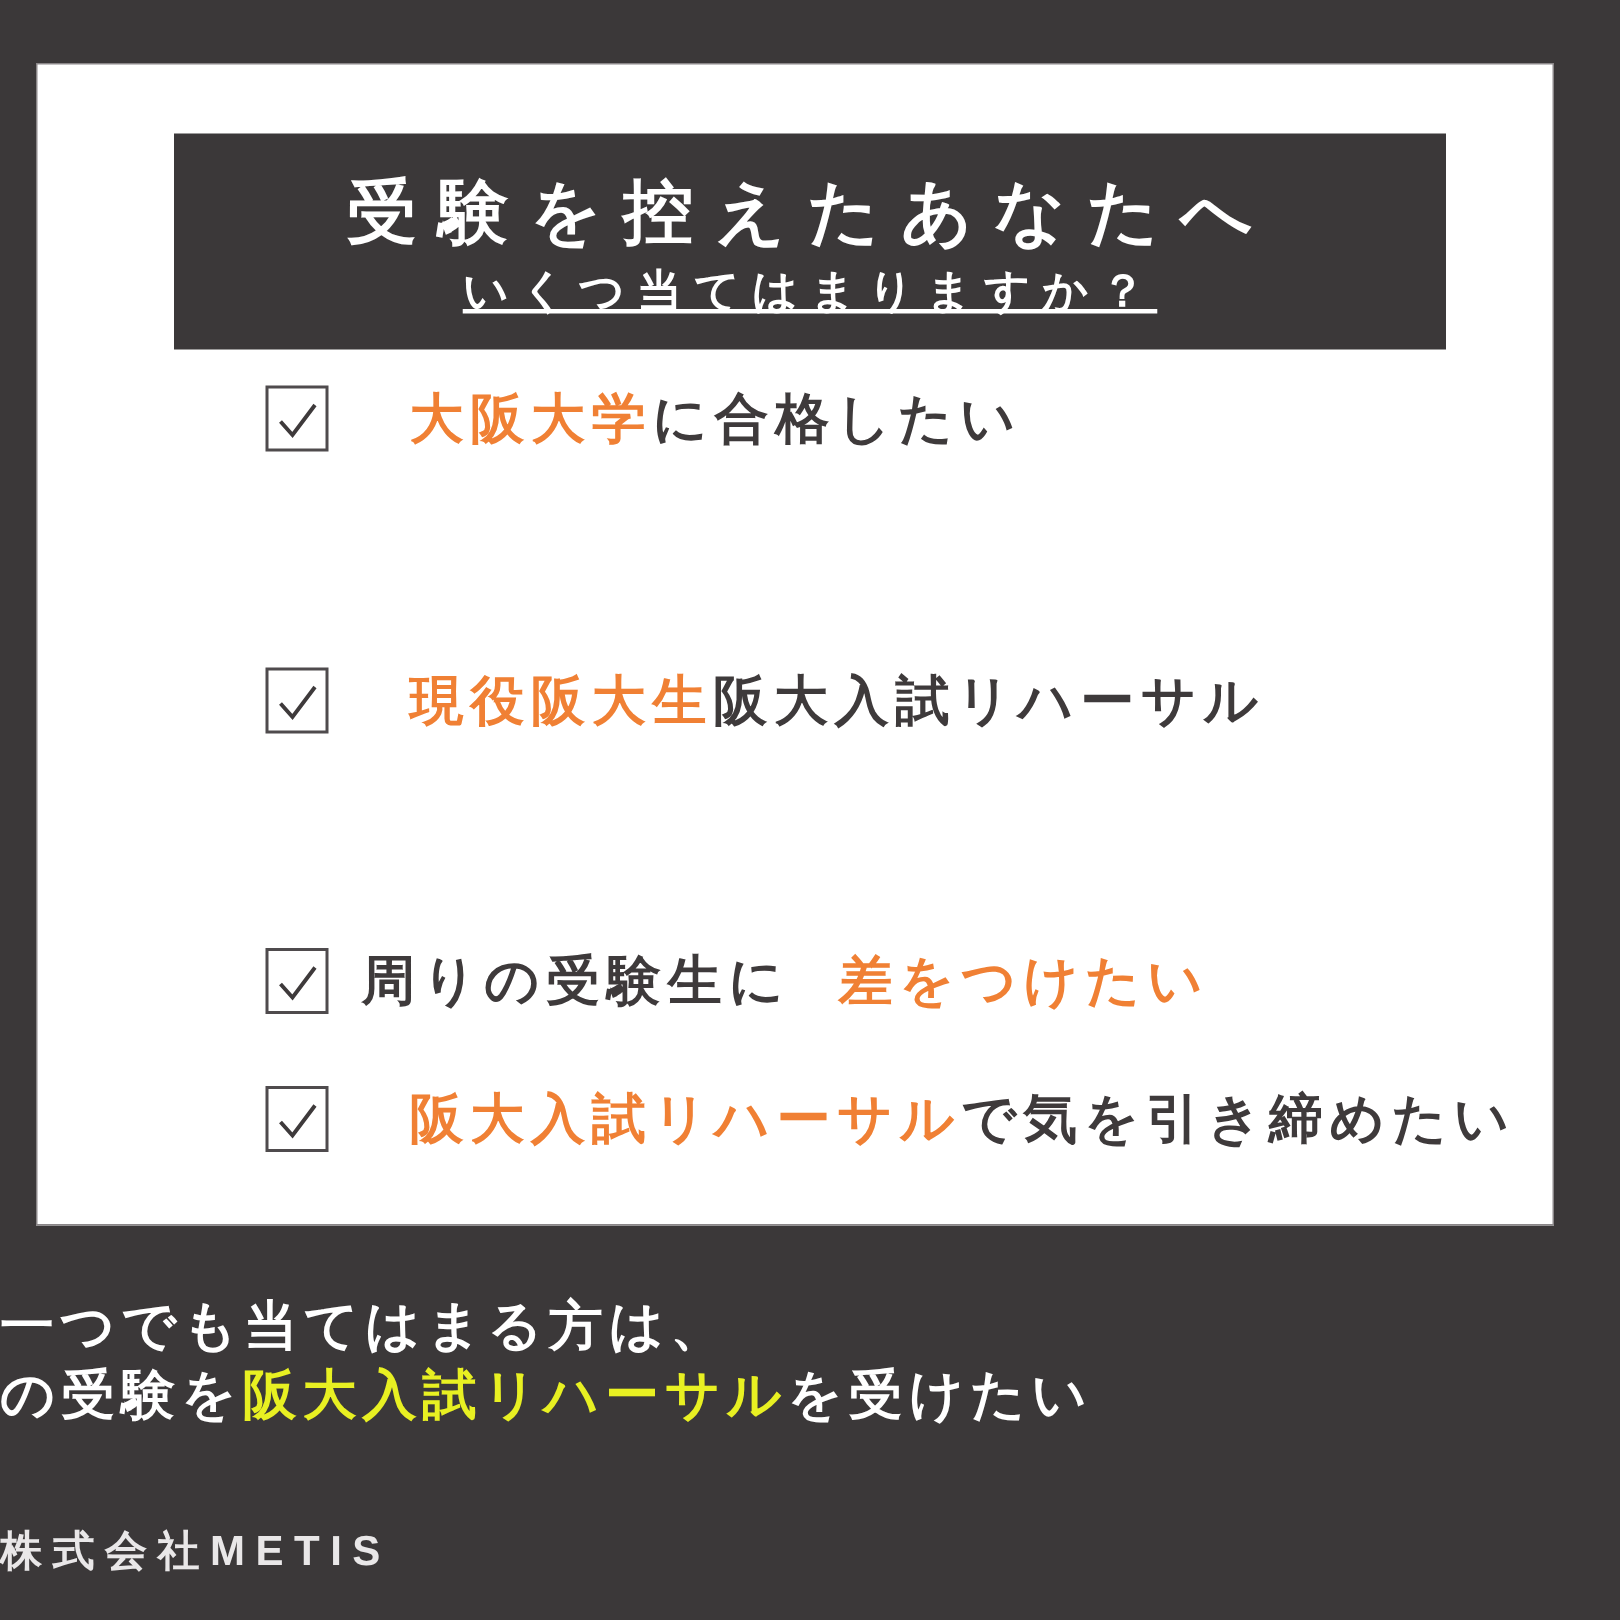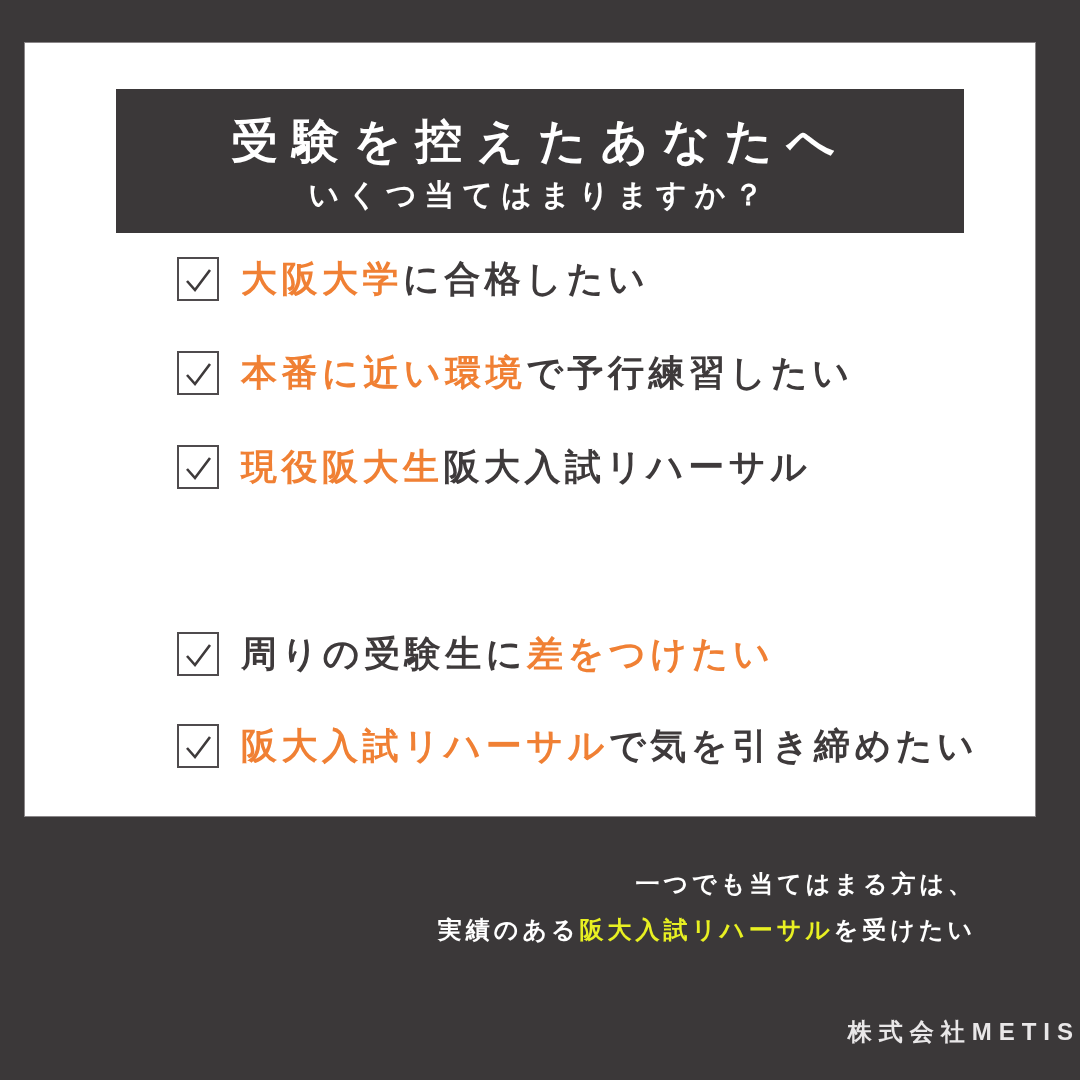--- a/index.html
+++ b/index.html
@@ -39,20 +39,21 @@
     letter-spacing:14px;
     white-space:nowrap;
     line-height:1;
   }
   .banner-subtitle{
     color:var(--text-light,#ffffff);
     font-size:30px;
     letter-spacing:8px;
     white-space:nowrap;
     line-height:1;
+    text-decoration:underline;
   }
   .row{
     position:absolute;
     left:152px;
     display:flex;
     align-items:center;
     gap:22px;
   }
   .checkbox{
     width:38px;height:40px;
@@ -67,40 +68,40 @@
     stroke:var(--check-stroke,#3e3a3b);
     stroke-width:2.6;
   }
   .item-text{
     font-size:36px;
     letter-spacing:4.5px;
     color:var(--text-dark,#3e3a3b);
     white-space:nowrap;
     line-height:44px;
   }
-  .hl{color:var(--accent-orange,#f08034);}
+  .hl{color:var(--accent-orange,#f08034);margin-left:32px;}
   .cta{
     position:absolute;
     left:0;top:861px;
     width:976px;
-    text-align:right;
+    text-align:left;
     color:var(--text-light,#ffffff);
-    font-size:24px;
+    font-size:36px;
     letter-spacing:4px;
     line-height:46px;
     white-space:nowrap;
   }
   .yl{color:var(--accent-yellow,#e8f022);}
   .company{
     position:absolute;
     left:0;top:1020px;
     width:1080px;
-    text-align:right;
+    text-align:left;
     color:var(--company-text,#e9e7e8);
-    font-size:24px;
+    font-size:28px;
     letter-spacing:7px;
     line-height:1;
     white-space:nowrap;
   }
 </style>
 </head>
 <body>
 
 <div class="canvas">
 
@@ -115,30 +116,20 @@
       <span class="checkbox">
         <svg class="checkmark" width="34" height="34" viewBox="0 0 34 34">
             <polyline points="6,19 14,28 29,8"></polyline>
           </svg>
       </span>
       <span class="item-text">
         <span class="hl">大阪大学</span><span>に合格したい</span>
       </span>
     </div>
 
-    <div class="row" style="top:308px">
-      <span class="checkbox">
-        <svg class="checkmark" width="34" height="34" viewBox="0 0 34 34">
-            <polyline points="6,19 14,28 29,8"></polyline>
-          </svg>
-      </span>
-      <span class="item-text">
-        <span class="hl">本番に近い環境</span><span>で予行練習したい</span>
-      </span>
-    </div>
 
     <div class="row" style="top:402px">
       <span class="checkbox">
         <svg class="checkmark" width="34" height="34" viewBox="0 0 34 34">
             <polyline points="6,19 14,28 29,8"></polyline>
           </svg>
       </span>
       <span class="item-text">
         <span class="hl">現役阪大生</span><span>阪大入試リハーサル</span>
       </span>
@@ -167,19 +158,19 @@
       </span>
     </div>
 
   </div>
 
   <div class="cta">
     <div class="cta-line">
       <span>一つでも当てはまる方は、</span>
     </div>
     <div class="cta-line">
-      <span>実績のある</span><span class="yl">阪大入試リハーサル</span><span>を受けたい</span>
+      <span>の受験を</span><span class="yl">阪大入試リハーサル</span><span>を受けたい</span>
     </div>
   </div>
 
   <div class="company">株式会社METIS</div>
 
 </div>
 
 </body></html>

